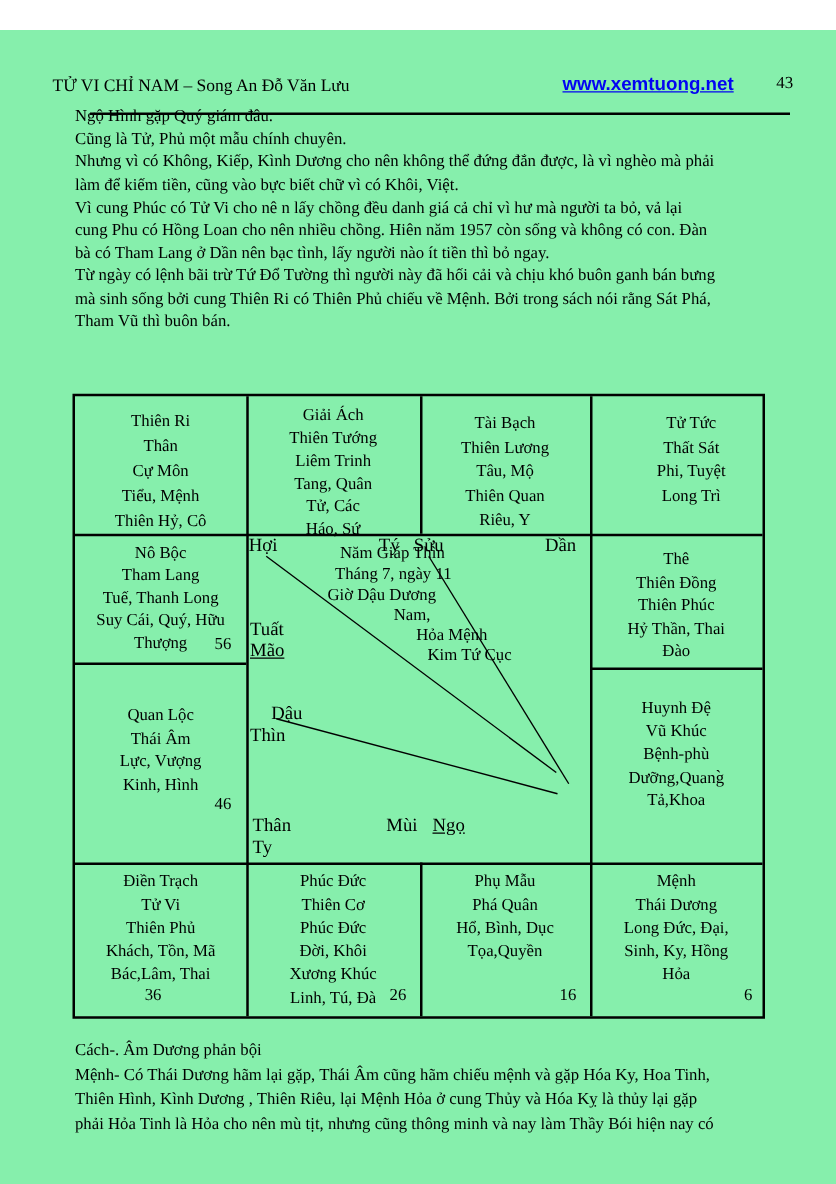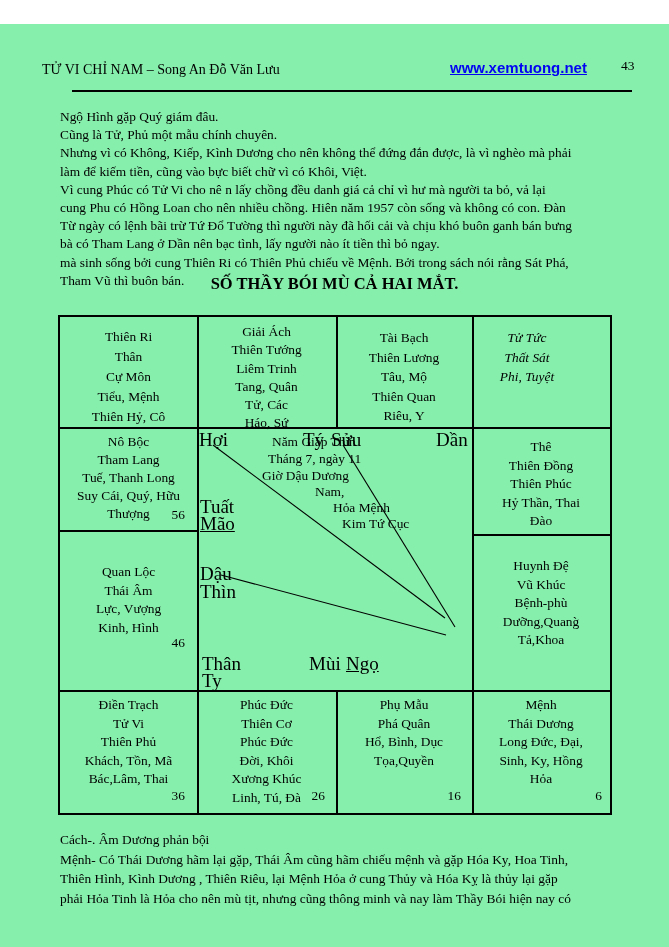--- a/index.html
+++ b/index.html
@@ -3,59 +3,59 @@
 <meta charset="utf-8">
 <style>
   html,body{margin:0;padding:0;}
   .page{position:relative;width:669px;height:947px;background:#86efac;color:#000;
         font-family:"Liberation Serif", serif;overflow:hidden;margin-top:24px;}
   .hdr-title{position:absolute;left:42px;top:38px;font-size:14px;white-space:nowrap;}
   .site-link{position:absolute;left:450px;top:35px;font-family:"Liberation Sans",sans-serif;
              font-weight:bold;font-size:15px;color:#0303f2;text-decoration:underline;cursor:pointer;}
   .page-num{position:absolute;left:621px;top:34px;font-size:13.5px;text-align:right;}
   .hdr-rule{position:absolute;left:72px;top:66px;width:560px;height:2px;background:#000;}
-  .intro{position:absolute;left:60px;top:84px;width:575px;font-size:13.4px;line-height:18.2px;}
+  .intro{position:absolute;left:60px;top:60px;width:575px;font-size:13.4px;line-height:18.2px;}
   .intro div{white-space:nowrap;}
   .section-title{position:absolute;left:0;top:250px;width:669px;text-align:center;
                  font-weight:bold;font-size:16.5px;}
   .chart{position:absolute;left:58px;top:291px;width:550px;height:496px;border:2px solid #000;}
   .gl{position:absolute;background:#000;}
   .gl-v1{left:137px;top:0;width:2px;height:496px;}
   .gl-v2a{left:276px;top:0;width:2px;height:110px;}
   .gl-v2b{left:276px;top:373px;width:2px;height:123px;}
   .gl-v3{left:412px;top:0;width:2px;height:496px;}
   .gl-h1{left:0;top:110px;width:550px;height:2px;}
   .gl-h2a{left:0;top:213px;width:137px;height:2px;}
   .gl-h2b{left:412px;top:217px;width:138px;height:2px;}
   .gl-h3{left:0;top:373px;width:550px;height:2px;}
   .cell{position:absolute;text-align:center;font-size:13.4px;}
   .r1c1{left:0;top:10px;width:137px;line-height:20px;}
   .r1c2{left:137px;top:6px;width:139px;line-height:18.3px;}
   .r1c3{left:276px;top:11px;width:136px;line-height:19.6px;}
-  .r1c4{left:398px;top:11px;width:138px;line-height:19.6px;font-style:italic;}
+  .r1c4{left:424px;top:11px;width:138px;line-height:19.6px;}
   .r2c1{left:0;top:116px;width:137px;line-height:18px;}
   .r2c4{left:412px;top:121px;width:138px;line-height:18.6px;}
   .r3c1{left:0;top:246px;width:137px;line-height:18.6px;}
   .r3c4{left:412px;top:240px;width:138px;line-height:18.6px;}
   .r4c1{left:0;top:379px;width:137px;line-height:18.6px;}
   .r4c2{left:137px;top:379px;width:139px;line-height:18.6px;}
   .r4c3{left:276px;top:379px;width:136px;line-height:18.6px;}
   .r4c4{left:412px;top:379px;width:138px;line-height:18.6px;}
   .num{position:absolute;font-size:13.4px;text-align:right;}
   .num-56{left:0;top:190px;width:125px;}
   .num-46{left:0;top:318px;width:125px;text-align:right;}
-  .num-36{left:0;top:471px;width:125px;}
+  .num-36{left:0;top:471px;width:125px;text-align:center;}
   .num-26{left:137px;top:471px;width:128px;}
   .num-16{left:276px;top:471px;width:125px;}
   .num-6{left:412px;top:471px;width:130px;}
-  .br{position:absolute;font-size:19px;white-space:nowrap;}
+  .br{position:absolute;font-size:15px;white-space:nowrap;}
   .br-hoi{left:139px;top:112px;}  .br-ty-top{left:243px;top:112px;}
   .br-suu{left:271px;top:112px;}  .br-dan{left:376px;top:112px;}
   .br-tuat{left:140px;top:179px;} .br-mao{left:140px;top:196px;text-decoration:underline;}
-  .br-dau{left:140px;top:246px;}  .br-thin{left:140px;top:264px;}
+  .br-dau{left:140px;top:246px;padding-left:17px;}  .br-thin{left:140px;top:264px;}
   .br-than{left:142px;top:336px;} .br-mui{left:249px;top:336px;}
   .br-ngo{left:286px;top:336px;text-decoration:underline;}  .br-ty-bot{left:142px;top:353px;}
   .bl{position:absolute;font-size:13.4px;white-space:nowrap;}
   .bl-0{left:212px;top:117px;} .bl-1{left:208px;top:134px;} .bl-2{left:202px;top:151px;}
   .bl-3{left:255px;top:167px;} .bl-4{left:273px;top:183px;} .bl-5{left:282px;top:199px;}
   .aspects{position:absolute;left:0;top:0;width:550px;height:496px;pointer-events:none;}
   .footer{position:absolute;left:60px;top:806px;width:580px;font-size:13.4px;line-height:19.5px;}
   .footer div{white-space:nowrap;}
 </style>
 </head>
@@ -68,27 +68,26 @@
   <span class="page-num">43</span>
   <div class="hdr-rule"></div>
 
   <div class="intro">
     <div>Ngộ Hình gặp Quý giám đâu.</div>
     <div>Cũng là Tử, Phủ một mẫu chính chuyên.</div>
     <div>Nhưng vì có Không, Kiếp, Kình Dương cho nên không thể đứng đắn được, là vì nghèo mà phải</div>
     <div>làm để kiếm tiền, cũng vào bực biết chữ vì có Khôi, Việt.</div>
     <div>Vì cung Phúc có Tử Vi cho nê n lấy chồng đều danh giá cả chỉ vì hư mà người ta bỏ, vả lại</div>
     <div>cung Phu có Hồng Loan cho nên nhiều chồng. Hiên năm 1957 còn sống và không có con. Đàn</div>
+    <div>bà có Tham Lang ở Dần nên bạc tình, lấy người nào ít tiền thì bỏ ngay.</div>
     <div>Từ ngày có lệnh bãi trừ Tứ Đổ Tường thì người này đã hối cải và chịu khó buôn ganh bán bưng</div>
-    <div>bà có Tham Lang ở Dần nên bạc tình, lấy người nào ít tiền thì bỏ ngay.</div>
     <div>mà sinh sống bởi cung Thiên Ri có Thiên Phủ chiếu về Mệnh. Bởi trong sách nói rằng Sát Phá,</div>
     <div>Tham Vũ thì buôn bán.</div>
   </div>
 
-  <div class="section-title">SỐ THẦY BÓI MÙ CẢ HAI MẮT.</div>
 
   <div class="chart">
 
     <div class="gl gl-v1"></div>
     <div class="gl gl-v2a"></div>
     <div class="gl gl-v2b"></div>
     <div class="gl gl-v3"></div>
     <div class="gl gl-h1"></div>
     <div class="gl gl-h2a"></div>
     <div class="gl gl-h2b"></div>
@@ -119,20 +118,21 @@
       <div>Tài Bạch</div>
       <div>Thiên Lương</div>
       <div>Tâu, Mộ</div>
       <div>Thiên Quan</div>
       <div>Riêu, Y</div>
     </div>
     <div class="cell r1c4">
       <div>Tử Tức</div>
       <div>Thất Sát</div>
       <div>Phi, Tuyệt</div>
+      <div>Long Trì</div>
     </div>
 
     <div class="cell r2c1">
       <div>Nô Bộc</div>
       <div>Tham Lang</div>
       <div>Tuế, Thanh Long</div>
       <div>Suy Cái, Quý, Hữu</div>
       <div>Thượng</div>
     </div>
     <div class="num num-56">56</div>

